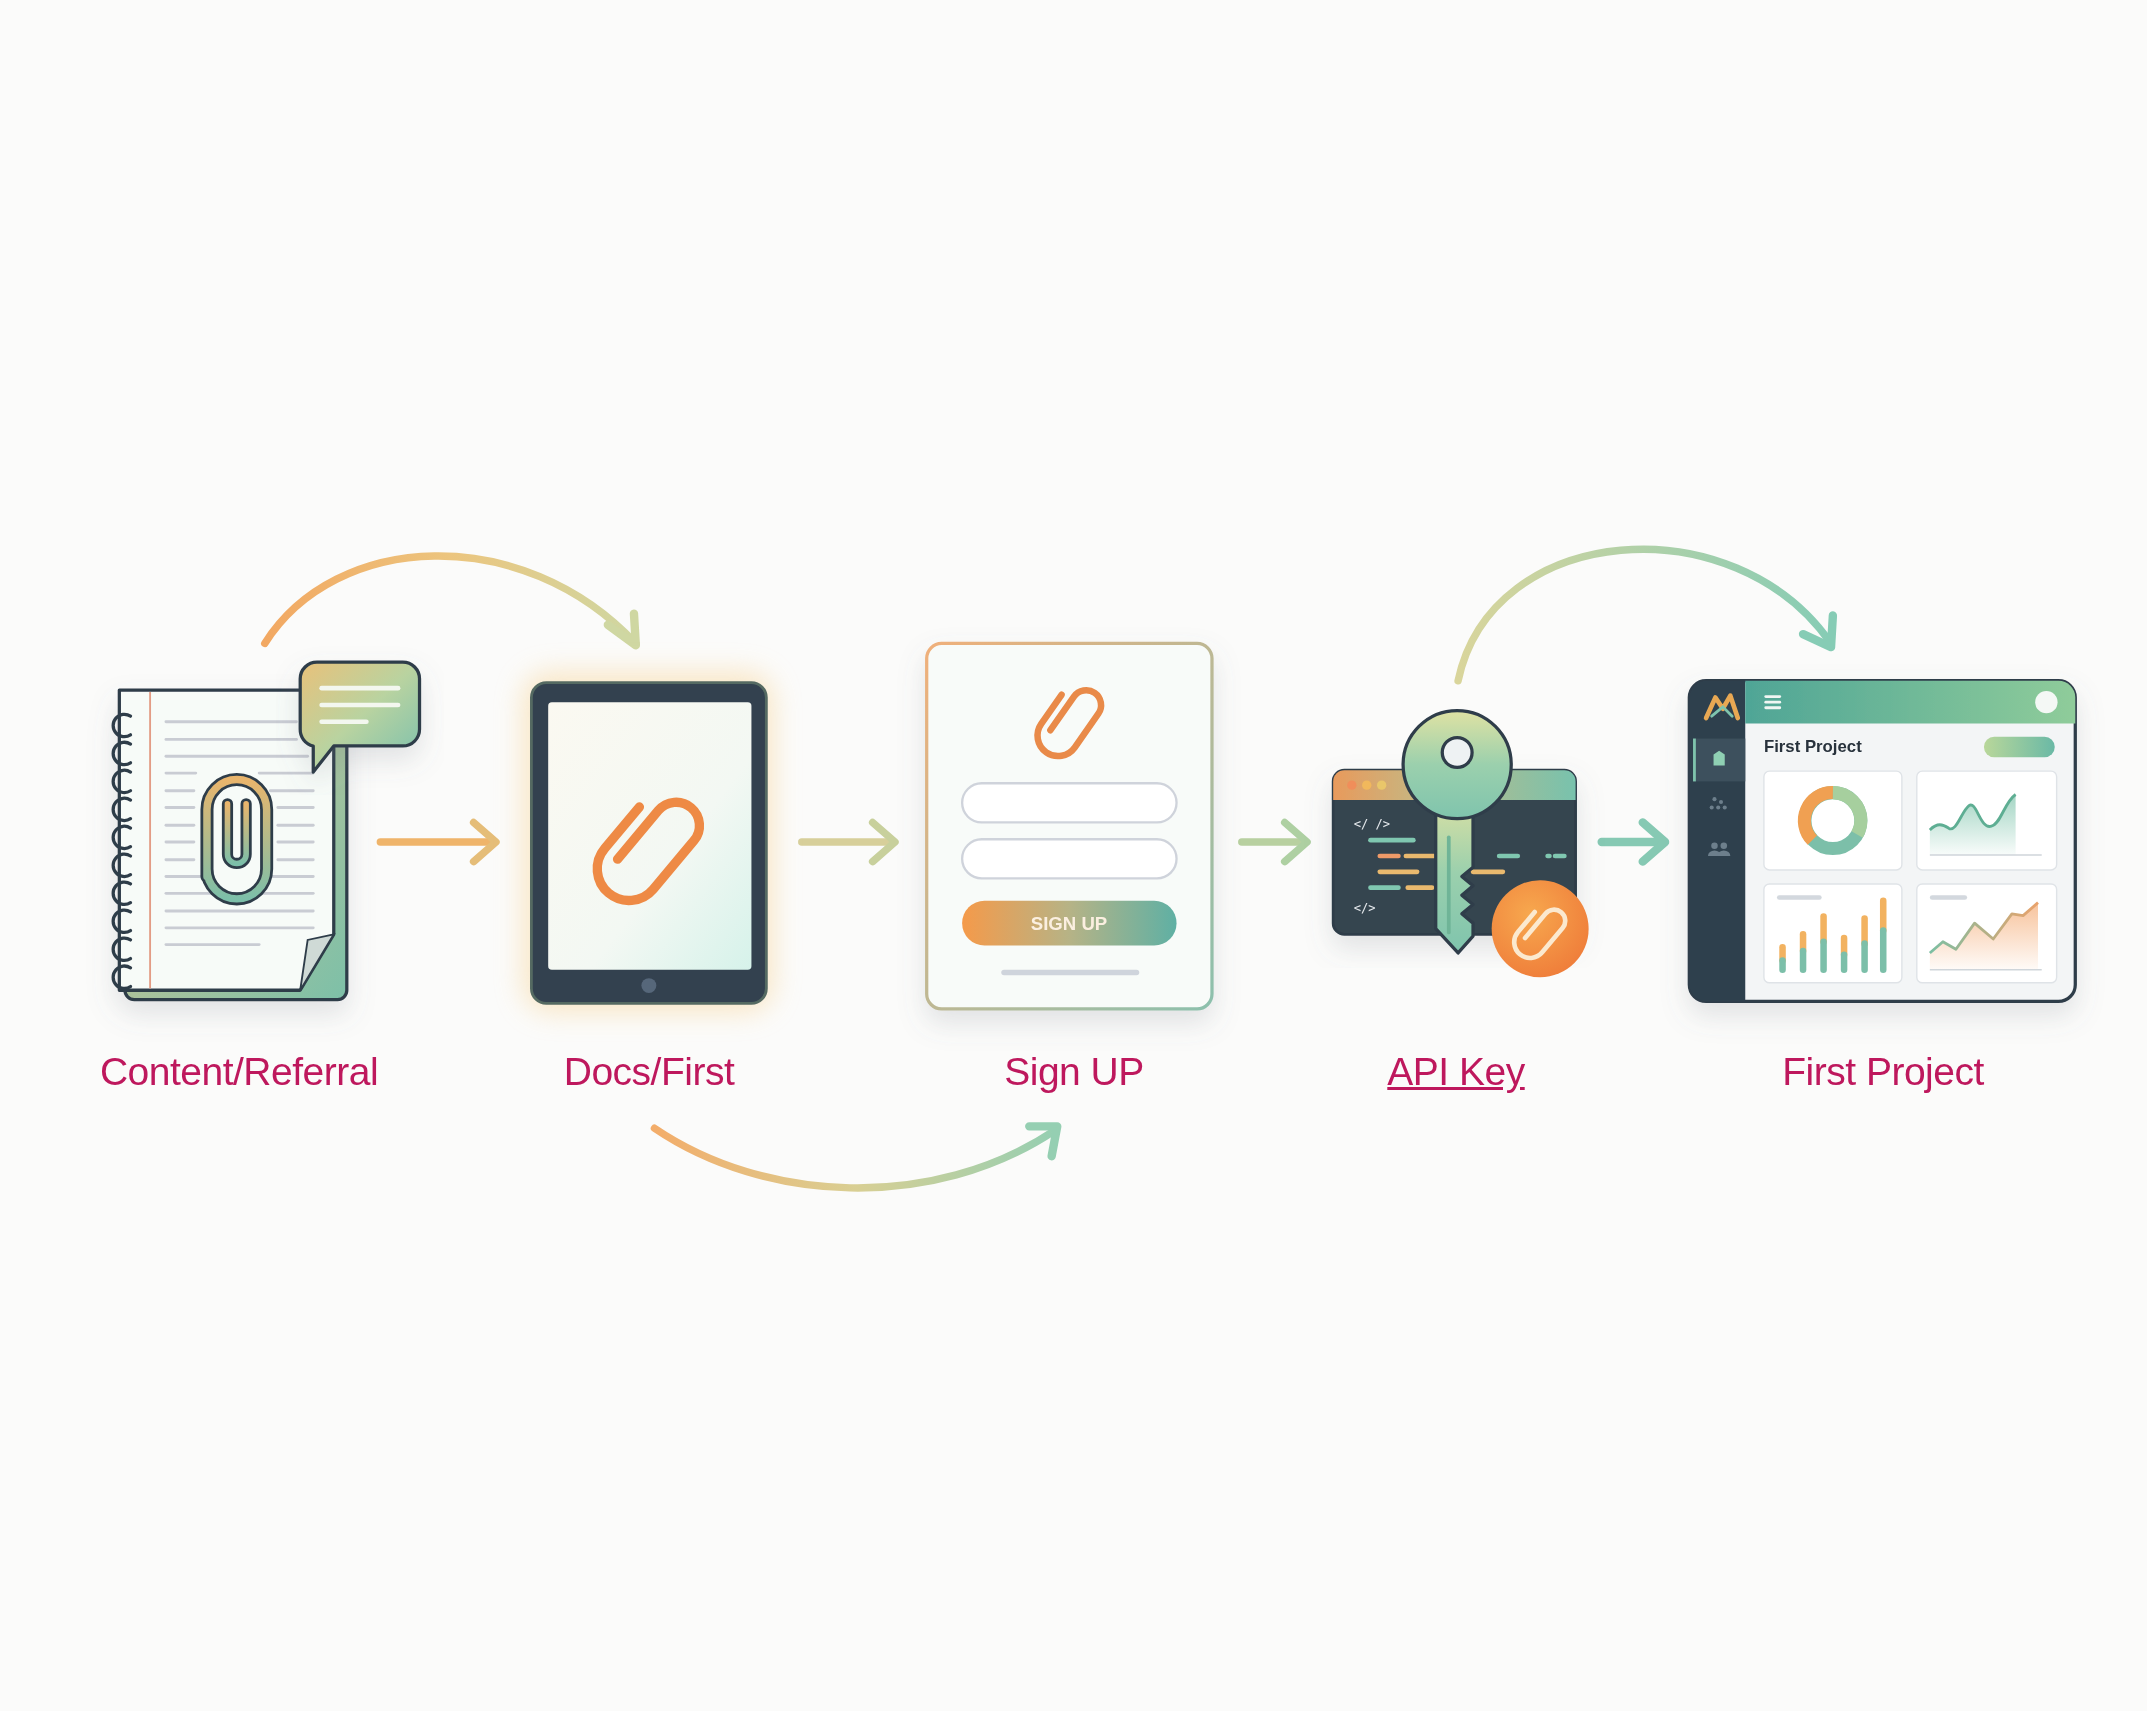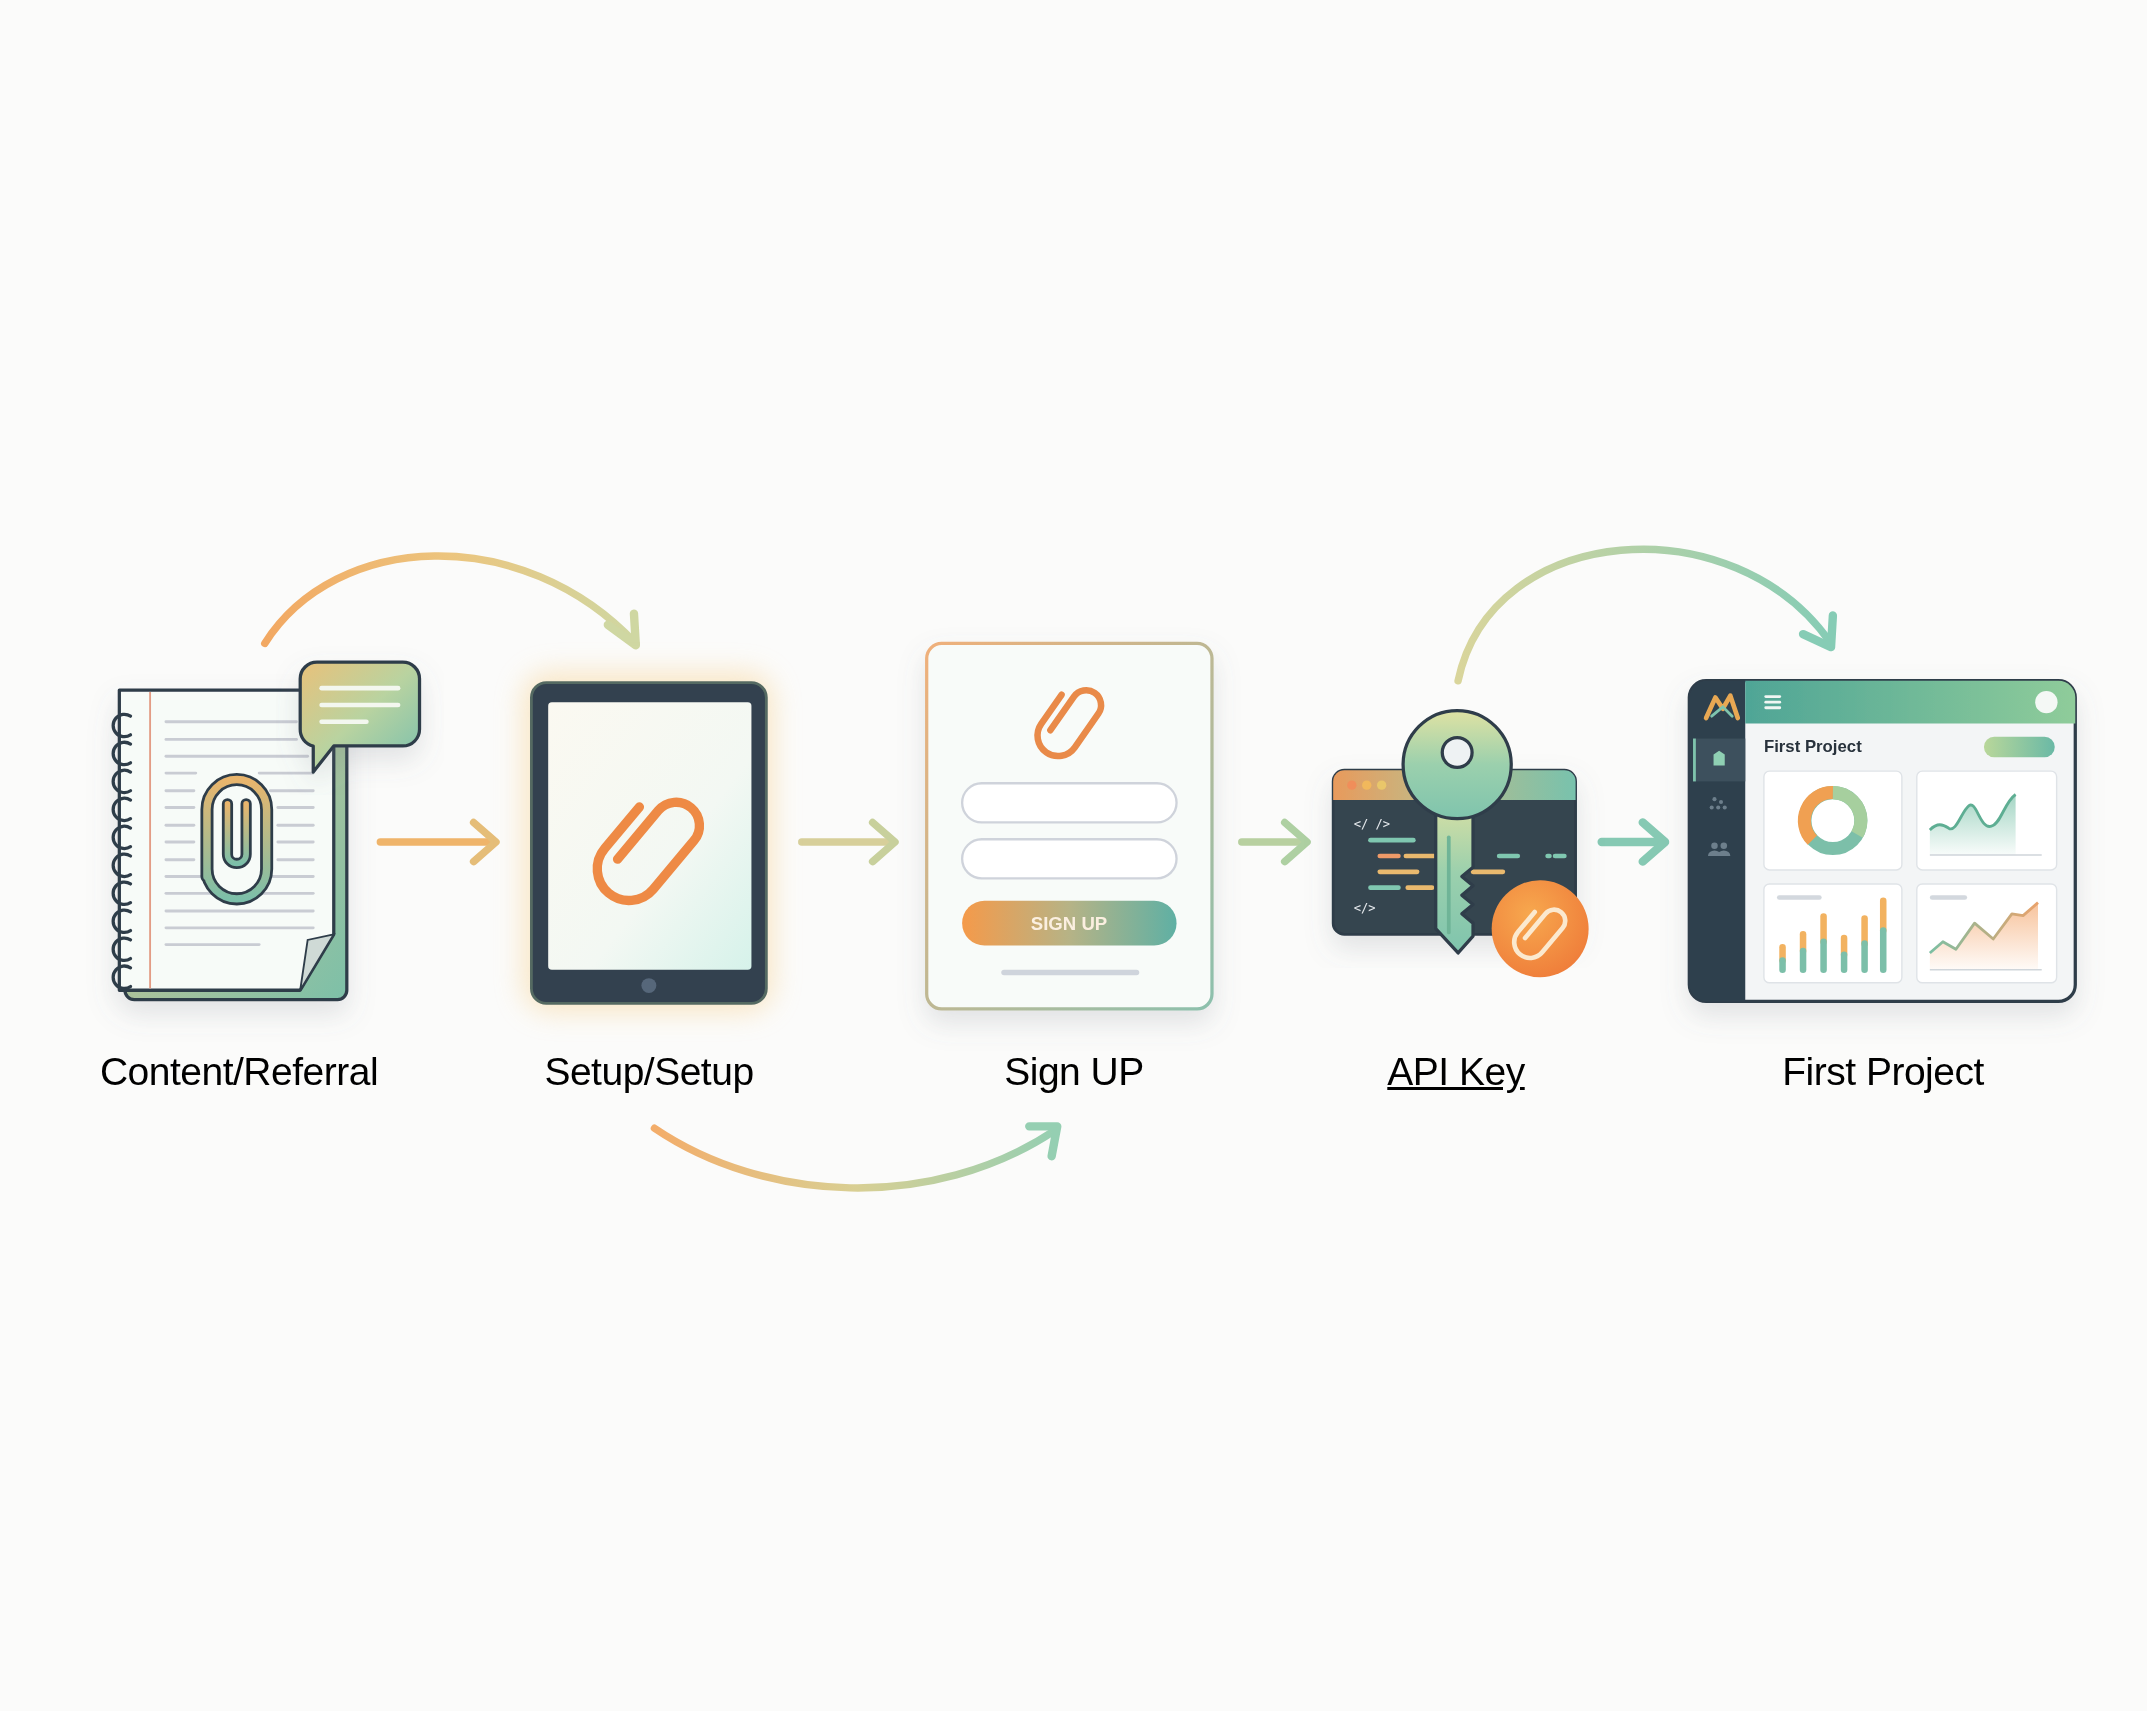--- a/index.html
+++ b/index.html
@@ -8,21 +8,21 @@
     background: #fbfbfa;
     position: relative;
     overflow: hidden;
     font-family: "Liberation Sans", "DejaVu Sans", sans-serif;
   }
   .abs { position: absolute; }
   .label {
     position: absolute;
     top: 1050px;
     font-size: 39px;
-    color: #000000;
+    color: #be185d;
     text-align: center;
     transform: translateX(-50%);
     white-space: nowrap;
     letter-spacing: -0.5px;
   }
   svg { overflow: visible; }
 </style>
 </head>
 <body>
 
@@ -328,17 +328,17 @@
     <rect x="2070" y="960" width="40" height="5" rx="2.5" fill="#d3d8de"></rect>
     <path d="M2070 1022 L2084 1010 L2098 1018 L2118 990 L2138 1007 L2158 980 L2170 982 L2186 968 V1040 H2070 Z" fill="url(#gArea2)"></path>
     <path d="M2070 1022 L2084 1010 L2098 1018 L2118 990 L2138 1007 L2158 980 L2170 982 L2186 968" fill="none" stroke="url(#gLine2)" stroke-width="3" stroke-linejoin="round"></path>
     <line x1="2070" y1="1040" x2="2190" y2="1040" stroke="#cfd5da" stroke-width="1.5"></line>
   </g>
 </svg>
 
 <div class="abs" style="left:962px;top:901px;width:214px;height:45px;line-height:45px;text-align:center;color:#fbefe0;font-size:18.6px;font-weight:bold;pointer-events:none;">SIGN UP</div>
 
 <div class="label" style="left:239px;">Content/Referral</div>
-<div class="label" style="left:649px;">Setup/Setup</div>
+<div class="label" style="left:649px;">Docs/First</div>
 <div class="label" style="left:1074px;">Sign UP</div>
 <div class="label" style="left:1456px;text-decoration:underline;">API Key</div>
 <div class="label" style="left:1883px;">First Project</div>
 
 
 </body></html>

